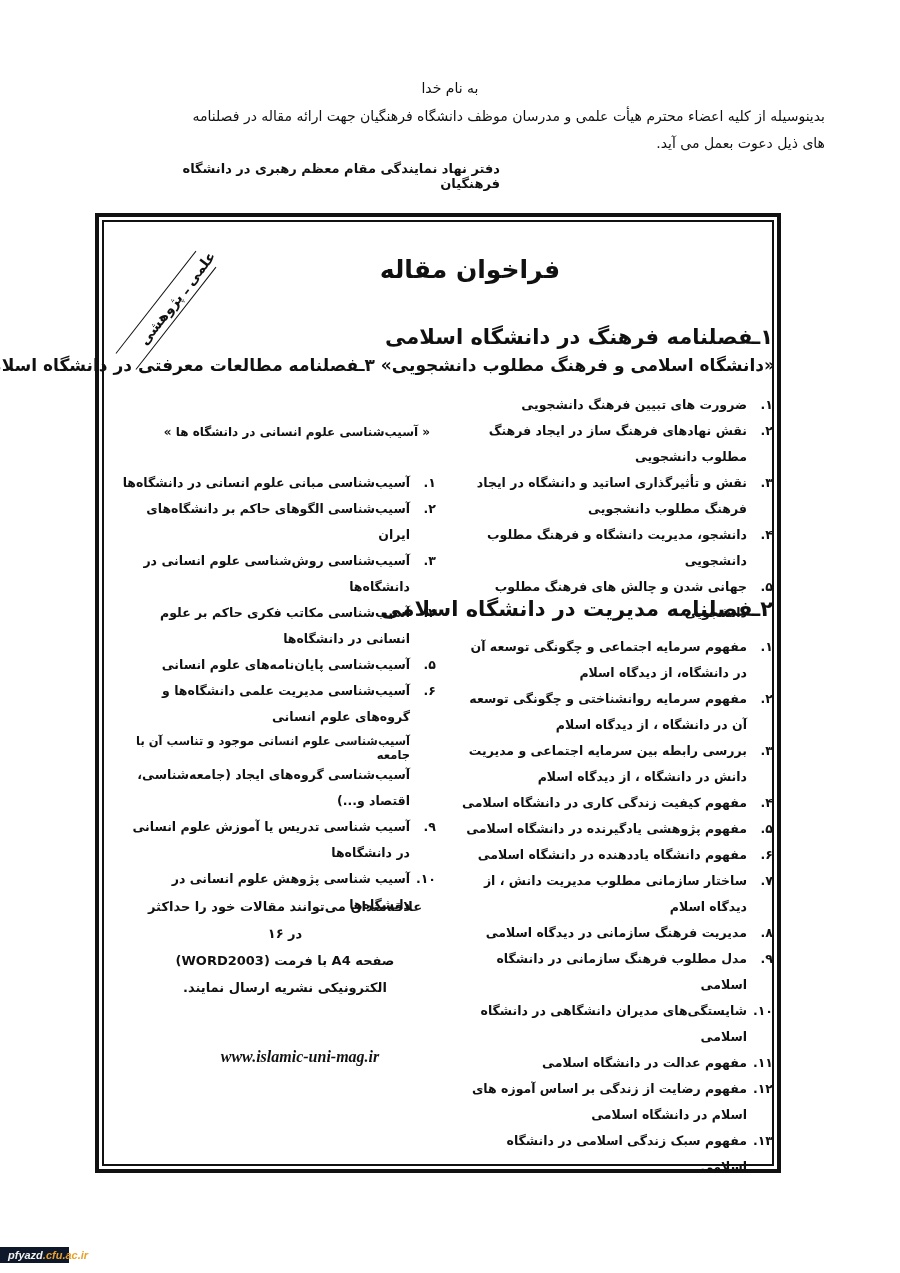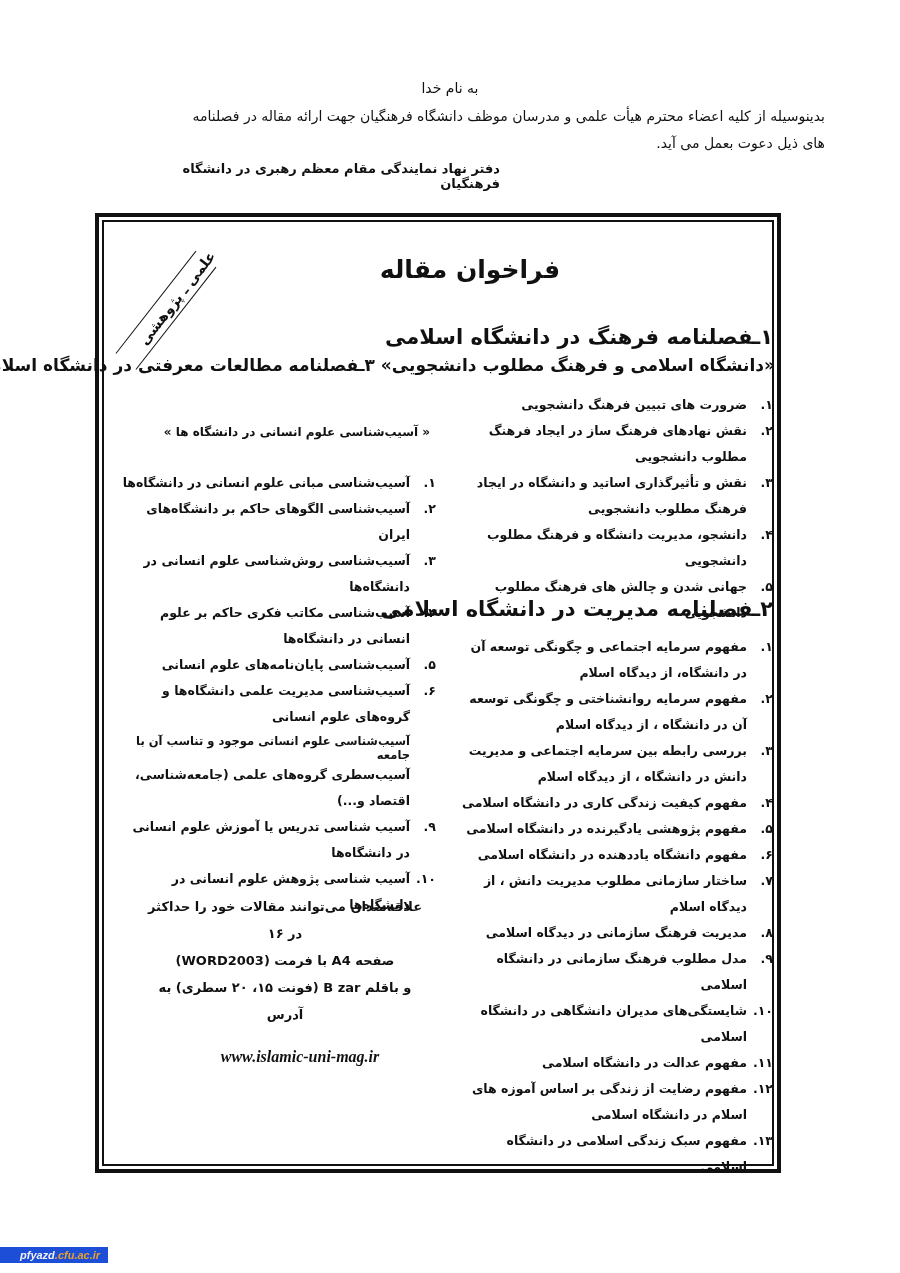--- a/index.html
+++ b/index.html
@@ -33,23 +33,23 @@
   .list li .cont { display:block; }
 
   .left-heading { position:absolute; top:425px; left:140px; width:290px; font-size:12px; font-weight:bold; text-align:right; }
   .j2 { position:absolute; top:597px; right:127px; font-size:21px; font-weight:bold; text-align:right; white-space:nowrap; }
 
   .note { position:absolute; top:893px; left:140px; width:290px; text-align:center;
           font-size:13px; font-weight:bold; line-height:27px; }
   .contacts { position:absolute; top:1047px; left:150px; width:300px; text-align:center;
               font-family:"Liberation Serif", serif; font-style:italic; font-weight:bold; font-size:16px; line-height:20px; direction:ltr; }
 
-  .badge { position:absolute; left:0; top:1247px; width:108px; height:16px; background:#1d4ed8;
+  .badge { position:absolute; left:0; top:1247px; width:69px; height:16px; background:#0f172a;
            font-family:"Liberation Sans", sans-serif; font-style:italic; font-weight:bold; font-size:11px;
-           line-height:16px; padding-left:20px; box-sizing:border-box; direction:ltr; }
+           line-height:16px; padding-left:8px; box-sizing:border-box; direction:ltr; }
   .badge .w { color:#f2f2f2; }
   .badge .o { color:#e8a22c; }
 </style>
 </head>
 <body>
 
 <div class="basmala rtl">به نام خدا</div>
 <div class="intro rtl">بدینوسیله از کلیه اعضاء محترم هیأت علمی و مدرسان موظف دانشگاه فرهنگیان جهت ارائه مقاله در فصلنامه های ذیل دعوت بعمل می آید.</div>
 <div class="office rtl">دفتر نهاد نمایندگی مقام معظم رهبری  در دانشگاه فرهنگیان</div>
 
@@ -120,21 +120,21 @@
     <li>
         <span class="num">۶.</span>
         <span class="cont">آسیب‌شناسی مدیریت علمی دانشگاه‌ها و گروه‌های علوم انسانی</span>
       </li>
     <li style="line-height:14px;font-size:11.5px;padding-top:4px;">
         <span class="num"></span>
         <span class="cont">آسیب‌شناسی علوم انسانی موجود و تناسب آن با جامعه</span>
       </li>
     <li>
         <span class="num"></span>
-        <span class="cont">آسیب‌سطری گروه‌های علمی (جامعه‌شناسی، اقتصاد و...)</span>
+        <span class="cont">آسیب‌شناسی گروه‌های ایجاد (جامعه‌شناسی، اقتصاد و...)</span>
       </li>
     <li>
         <span class="num">۹.</span>
         <span class="cont">آسیب شناسی تدریس یا آموزش علوم انسانی در دانشگاه‌ها</span>
       </li>
     <li>
         <span class="num">۱۰.</span>
         <span class="cont">آسیب شناسی پژوهش علوم انسانی در دانشگاه‌ها</span>
       </li>
   </ul>
@@ -194,21 +194,21 @@
     <li>
         <span class="num">۱۳.</span>
         <span class="cont">مفهوم سبک زندگی اسلامی در دانشگاه اسلامی</span>
       </li>
   </ul>
 </div>
 
 <div class="note rtl">
   <div>علاقه‌مندان می‌توانند مقالات خود را حداکثر در ۱۶</div>
   <div>صفحه A4 با فرمت (WORD2003)</div>
-  <div>و باقلم B zar (فونت ۱۵، ۲۰ سطری) به آدرس</div>
+  <div>الکترونیکی نشریه ارسال نمایند.</div>
 </div>
 
 <div class="contacts">
   <div>www.islamic-uni-mag.ir</div>
 </div>
 
 <div class="badge">
   <span class="w">pfyazd</span><span class="o">.cfu.ac.ir</span>
 </div>
 

